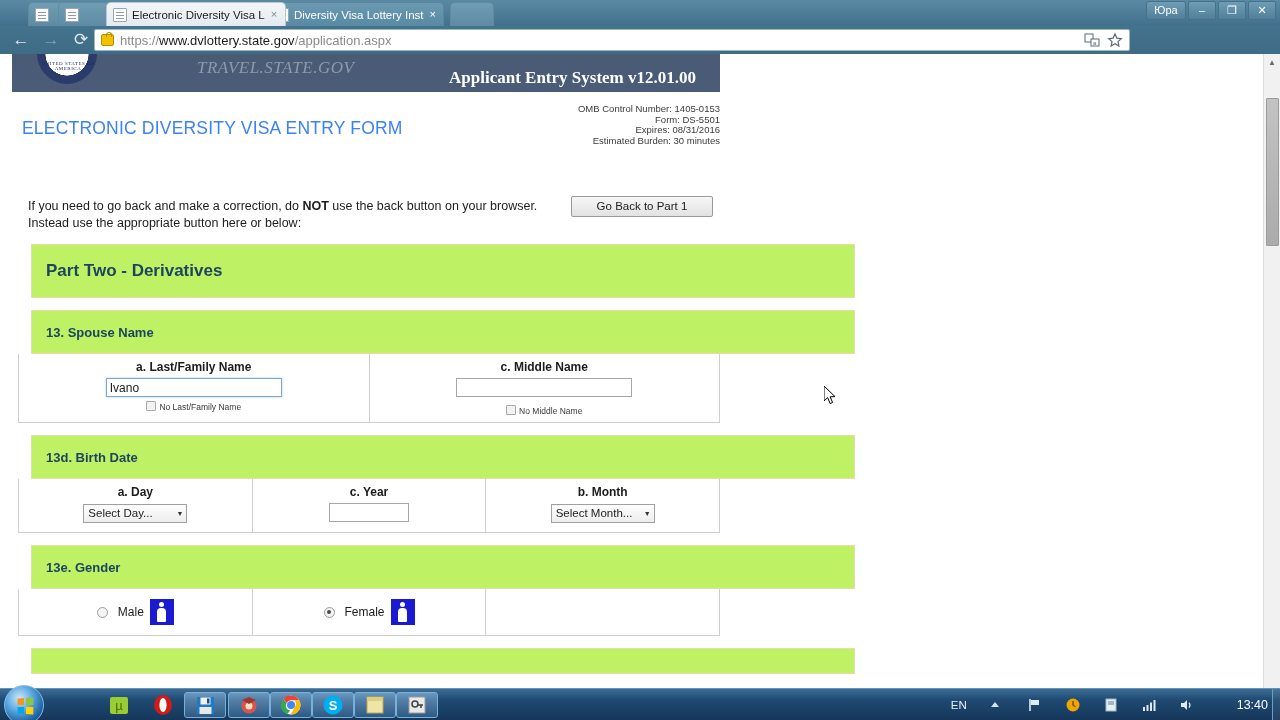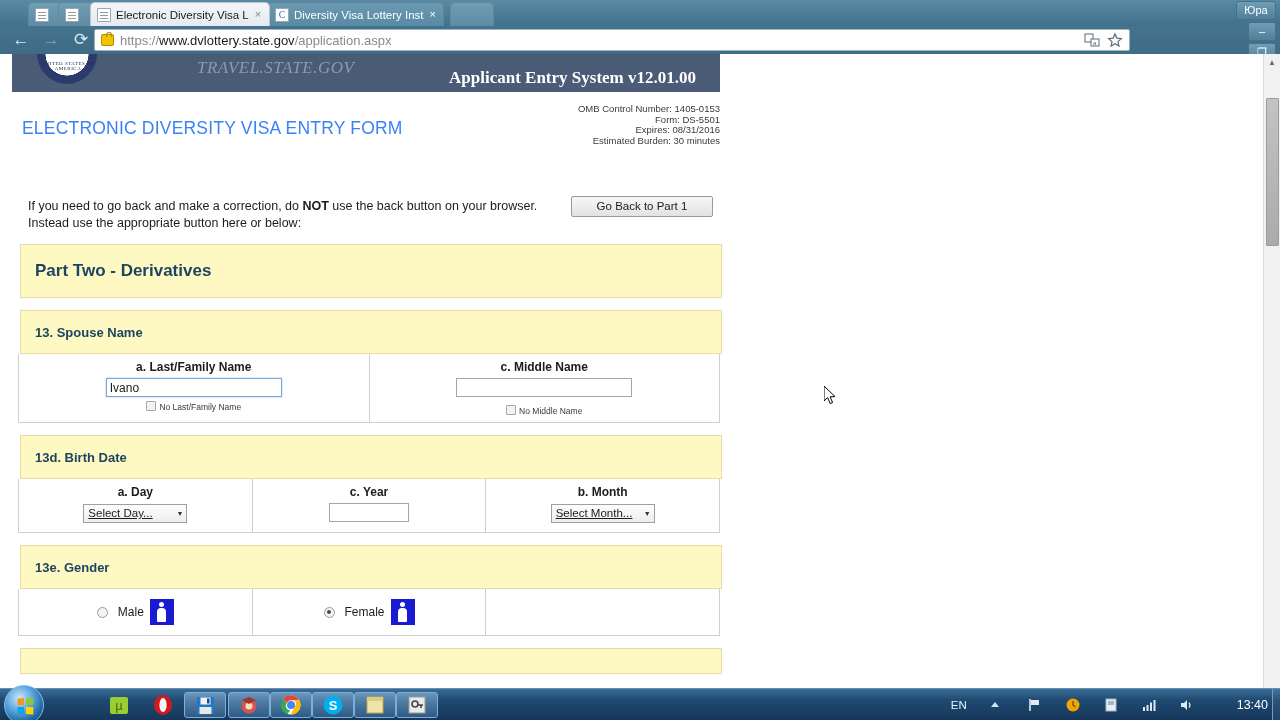--- a/index.html
+++ b/index.html
@@ -34,20 +34,21 @@
   }
   .tab.inactive {
     background: linear-gradient(#6b9ab2, #598aa3);
     border: 1px solid #5a879e; border-bottom: none;
   }
   .tab.active {
     background: linear-gradient(#f3f6f8, #e3eaef);
     border: 1px solid #b9c6cf; border-bottom: none;
     color: #1a1a1a;
     z-index: 5;
+    margin-left: 16px;
   }
   .tab-favicon {
     width: 14px; height: 14px; margin-right: 5px; flex: 0 0 14px;
     display: inline-block;
   }
   .fav-doc {
     background: #ffffff; border: 1px solid #9aa7b0; border-radius: 1px;
     position: relative;
   }
   .fav-doc::after {
@@ -62,21 +63,21 @@
   .tab-title { overflow: hidden; text-overflow: clip; display: inline-block; }
   .tab-close {
     margin-left: 6px; font-size: 11px; line-height: 11px; flex: 0 0 auto;
     color: #6d8fa3; font-family: "Liberation Sans", sans-serif;
   }
   .tab.active .tab-close { color: #7e8b94; }
   .tab.inactive .tab-close { color: #ffffff; }
 
   #win-controls {
     position: absolute; right: 4px; top: 1px; height: 22px;
-    display: flex; align-items: flex-end; gap: 2px; flex-direction: column;
+    display: flex; align-items: flex-start; gap: 2px;
   }
   .win-user {
     height: 19px; min-width: 40px; padding: 0 7px;
     background: linear-gradient(#6e9db5, #517f99);
     border: 1px solid #46718a; border-radius: 3px;
     color: #ffffff; font-size: 11px; line-height: 17px; text-align: center;
   }
   .win-btn {
     width: 28px; height: 19px;
     background: linear-gradient(#6e9db5, #517f99);
@@ -186,21 +187,21 @@
   #go-back-btn {
     position: absolute; left: 559px; top: 2px;
     width: 142px; height: 21px;
     background: linear-gradient(#f7f7f7, #e2e2e2);
     border: 1px solid #9a9a9a; border-radius: 2px;
     font-size: 11.5px; color: #1c1c1c; line-height: 19px; text-align: center;
   }
 
   
   .band {
-    width: 702px; margin-left: 8px; background: #fef9c3;
+    width: 824px; margin-left: 19px; background: #bef264;
     border: 1px solid #e7dca8;
     padding: 12px 14px;
   }
   .band.part { padding: 16px 14px; }
   .band-title-big {
     font-size: 17px; font-weight: 700; color: #1d4460;
     font-family: "Liberation Sans", sans-serif;
   }
   .band-title {
     font-size: 13px; font-weight: 700; color: #1d4460;
@@ -224,21 +225,21 @@
   .txt-input.small { width: 80px; }
   .cbrow { margin-top: 4px; font-size: 8.5px; color: #3a3a3a; }
   .cbox {
     display: inline-block; width: 10px; height: 10px; vertical-align: -1px;
     border: 1px solid #a8a8a8; background: #f2f2f2; border-radius: 1px; margin-right: 3px;
   }
   .sel {
     display: inline-block; height: 19px; min-width: 104px;
     border: 1px solid #a0a0a0; background: linear-gradient(#fdfdfd, #eeeeee);
     font-size: 11.5px; color: #1c1c1c; line-height: 17px;
-    text-align: left; padding: 0 16px 0 4px; position: relative; text-decoration: underline;
+    text-align: left; padding: 0 16px 0 4px; position: relative;
   }
   .sel::after {
     content: "\25BC"; position: absolute; right: 3px; top: 0;
     font-size: 7px; color: #333333; line-height: 18px;
   }
   .radio {
     display: inline-block; width: 11px; height: 11px; border-radius: 50%;
     border: 1px solid #9a9a9a; background: #f4f4f4; vertical-align: -1px; margin-right: 4px;
     position: relative;
   }

